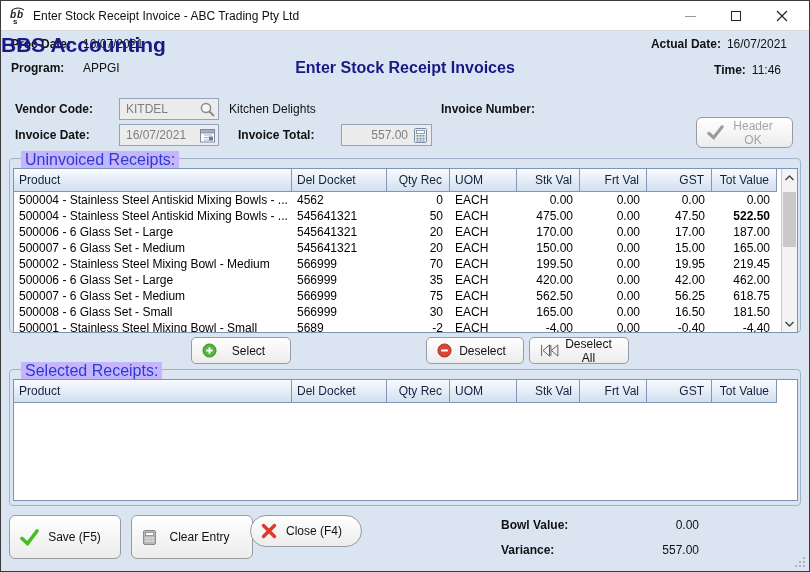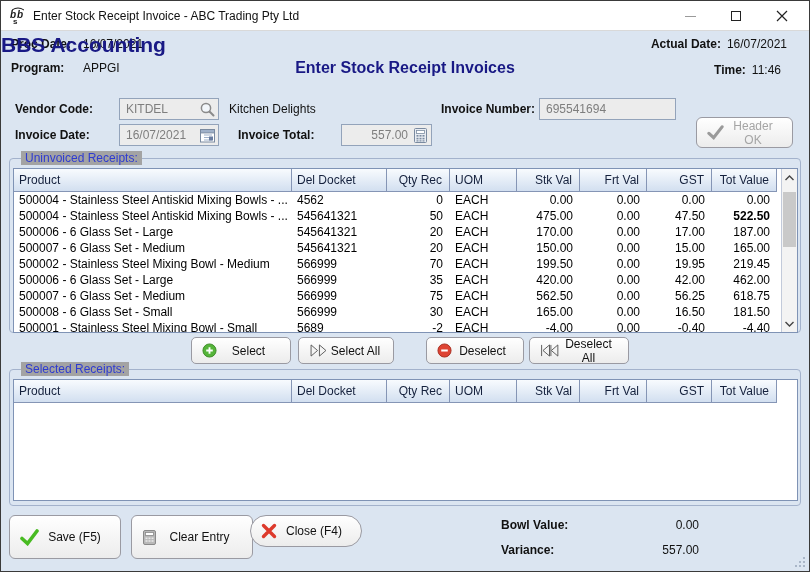--- a/index.html
+++ b/index.html
@@ -33,21 +33,21 @@
   
   .btn { position:absolute; display:flex; align-items:center; border:1px solid #9a9aa2; border-radius:5px;
          background:linear-gradient(#ffffff,#ececec); font-size:12px; color:#111; }
   .btn .bicon { margin-left:10px; flex:0 0 auto; }
   .btn .blabel { flex:1; text-align:center; padding-right:10px; }
   .btn.disabled { color:#a5a5a5; }
   .btn.big { border-radius:6px; }
 
   
   .groupbox { position:absolute; border:1px solid #a3b2cc; border-radius:4px; }
-  .gb-label { position:absolute; font-size:12px; color:#2e3bd0; background:#a3a3a3; padding:0 4px; white-space:nowrap; }
+  .gb-label { position:absolute; font-size:16px; color:#2e3bd0; background:#c4b5fd; padding:0 4px; white-space:nowrap; }
 
   
   .table { position:absolute; background:#ffffff; border:1px solid #7f93b5; overflow:hidden; }
   .thead { position:absolute; left:0; top:0; height:23px; display:flex; }
   .hcell { height:23px; line-height:22px; font-size:12px; color:#15213d;
            background:linear-gradient(#f8fbfe,#d2dff0); border-right:1px solid #8595b5; border-bottom:1px solid #8595b5;
            white-space:nowrap; overflow:hidden; }
   .hcell.left { padding-left:5px; } .hcell.right { text-align:right; padding-right:7px; }
   .hfiller { background:#ffffff; border-bottom:1px solid #8595b5; height:23px; }
   .tbody { position:absolute; top:23px; left:0; bottom:0; overflow:hidden; }
@@ -115,23 +115,20 @@
   <div class="flabel" style="left:14px; top:101px;">Vendor Code:</div>
   <div class="field" style="left:118px; top:97px; width:100px;">
     <span class="txt">KITDEL</span>
     <svg class="fldicon" viewBox="0 0 17 17">
       <circle cx="7" cy="7" r="4.6" fill="#f2f6fa" stroke="#8a8a8a" stroke-width="1.5"></circle>
       <line x1="10.5" y1="10.5" x2="14.5" y2="14.5" stroke="#8a8a8a" stroke-width="2" stroke-linecap="round"></line>
     </svg>
   </div>
   <div class="fvalue" style="left:228px; top:101px;">Kitchen Delights</div>
   <div class="flabel" style="left:440px; top:101px;">Invoice Number:</div>
-  <div class="field" style="left:538px; top:97px; width:137px;">
-    <span class="txt">695541694</span>
-  </div>
 
   <div class="flabel" style="left:14px; top:127px;">Invoice Date:</div>
   <div class="field" style="left:118px; top:123px; width:100px;">
     <span class="txt">16/07/2021</span>
     <svg class="fldicon" viewBox="0 0 17 17">
       <rect x="1.5" y="2.5" width="14" height="12.5" fill="#ffffff" stroke="#7a8aa0"></rect>
       <rect x="1.5" y="2.5" width="14" height="3.4" fill="#9fb0c8" stroke="#7a8aa0"></rect>
       <line x1="5" y1="8" x2="13" y2="8" stroke="#9fb0c8"></line>
       <line x1="5" y1="10.5" x2="13" y2="10.5" stroke="#9fb0c8"></line>
       <line x1="5" y1="13" x2="13" y2="13" stroke="#9fb0c8"></line>
@@ -285,27 +282,20 @@
     </div>
   </div>
 
   <div class="btn" style="left:190px; top:336px; width:100px; height:27px;">
     <svg class="bicon" width="15" height="15" viewBox="0 0 16 16">
       <circle cx="8" cy="8" r="7" fill="#55b43a" stroke="#3d8c27"></circle>
       <path d="M8 4.5 V11.5 M4.5 8 H11.5" stroke="#ffffff" stroke-width="2"></path>
     </svg>
     <span class="blabel">Select</span>
   </div>
-  <div class="btn" style="left:297px; top:336px; width:96px; height:27px;">
-    <svg class="bicon" width="19" height="13" viewBox="0 0 20 14">
-      <path d="M2 1 L9 7 L2 13 Z" fill="#f4f4f4" stroke="#555"></path>
-      <path d="M11 1 L18 7 L11 13 Z" fill="#f4f4f4" stroke="#555"></path>
-    </svg>
-    <span class="blabel">Select All</span>
-  </div>
   <div class="btn" style="left:425px; top:336px; width:98px; height:27px;">
     <svg class="bicon" width="15" height="15" viewBox="0 0 16 16">
       <circle cx="8" cy="8" r="7" fill="#de4434" stroke="#a82e20"></circle>
       <path d="M4.5 8 H11.5" stroke="#ffffff" stroke-width="2.2"></path>
     </svg>
     <span class="blabel">Deselect</span>
   </div>
   <div class="btn" style="left:528px; top:336px; width:100px; height:27px;">
     <svg class="bicon" width="19" height="13" viewBox="0 0 20 14">
       <line x1="1.5" y1="1" x2="1.5" y2="13" stroke="#555"></line>

